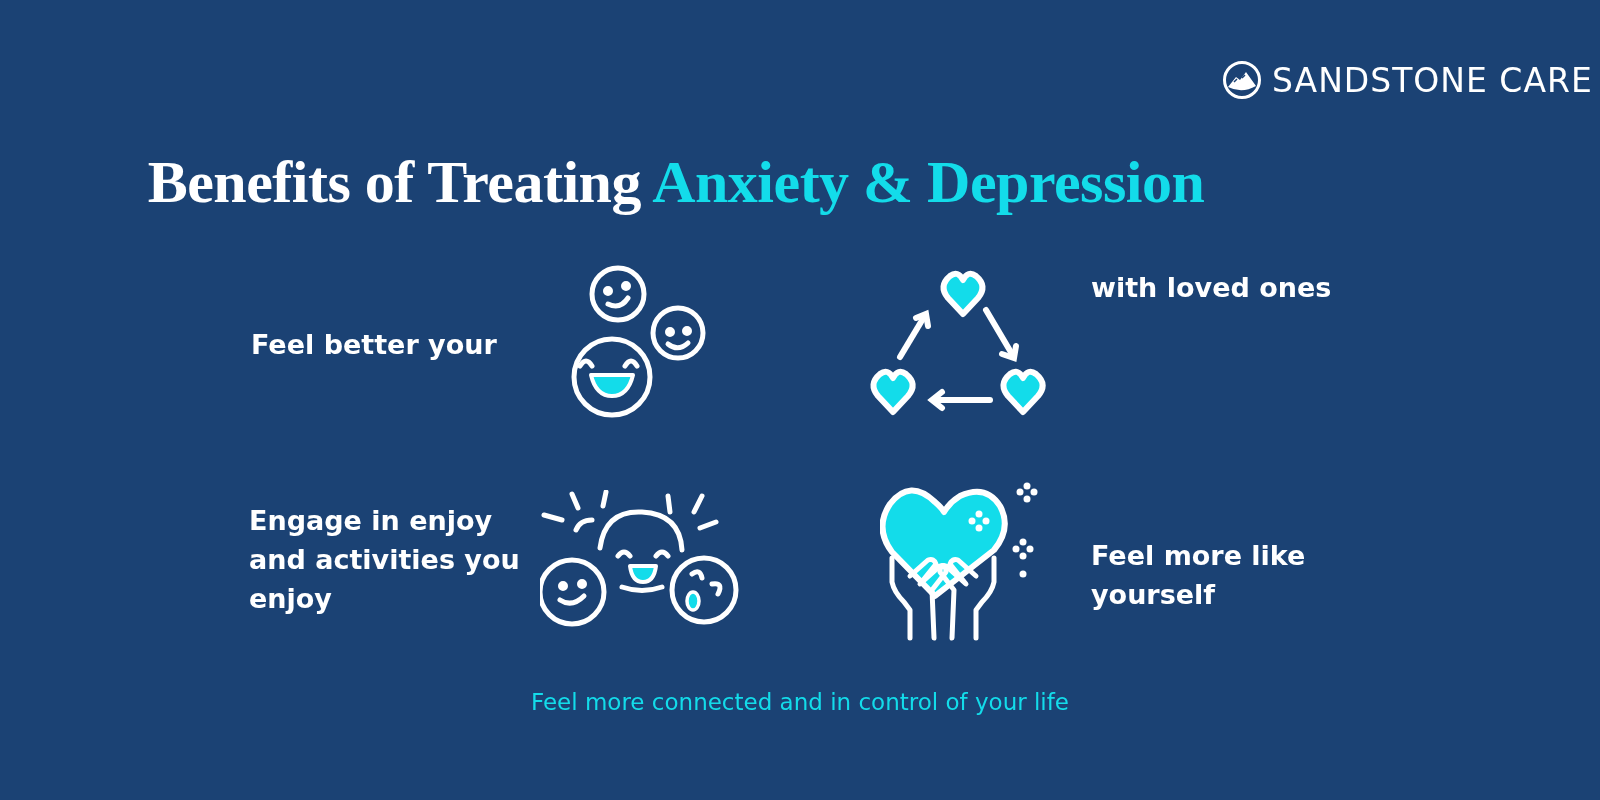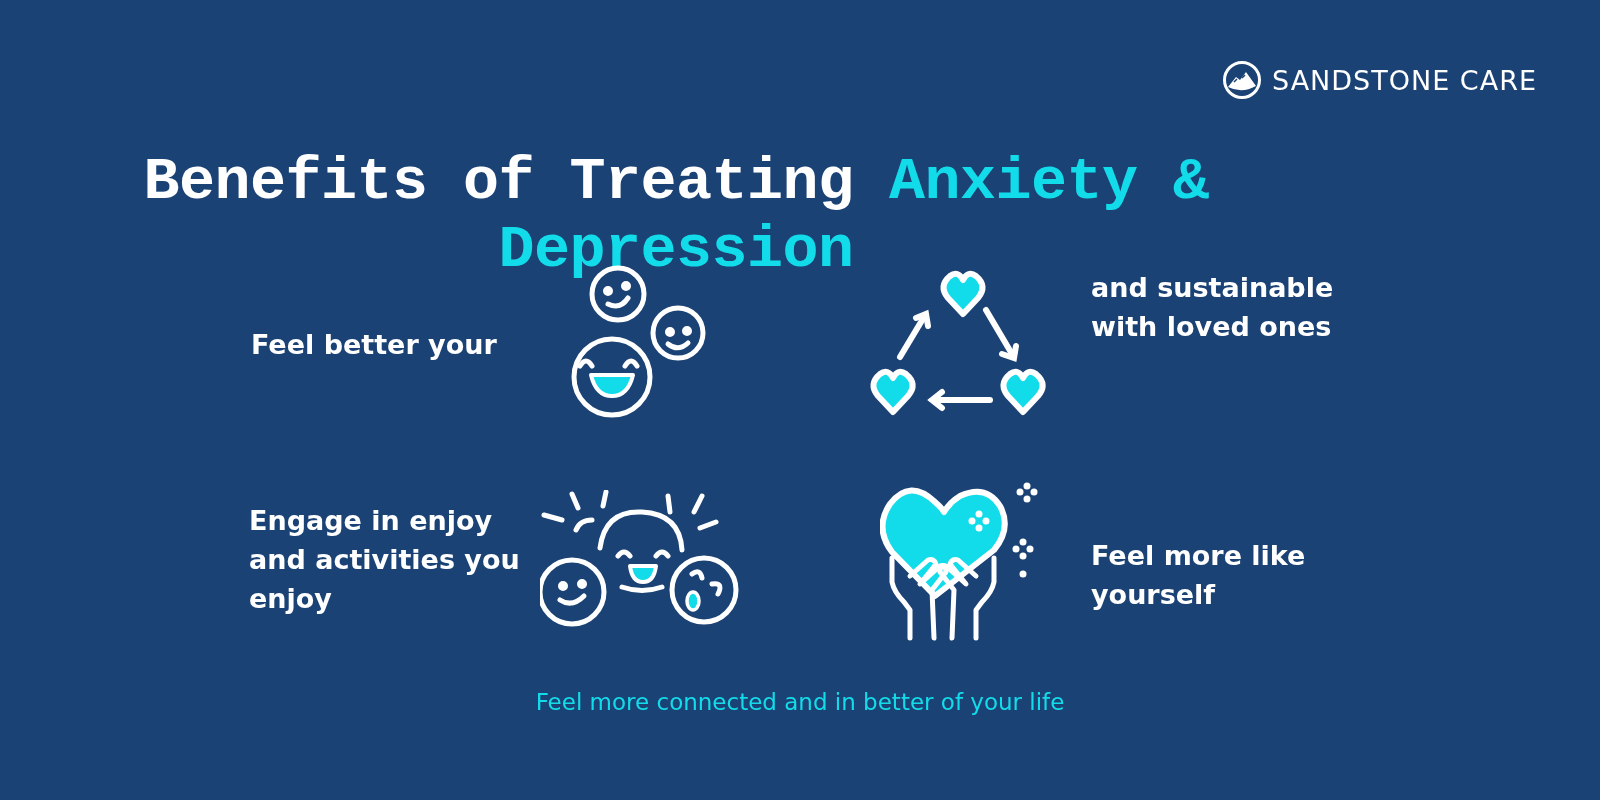--- a/index.html
+++ b/index.html
@@ -1,19 +1,19 @@
 <!DOCTYPE html>
 <html><head>
 <meta charset="utf-8">
 <style>
   html, body { margin:0; padding:0; }
   body { width:1600px; height:800px; background:#1B4274; position:relative; overflow:hidden; font-family:"Liberation Sans", sans-serif; color:#fff; }
   .logo { position:absolute; left:1222px; top:60px; display:flex; align-items:center; gap:10px; }
-  .logo-text { font-size:27px; letter-spacing:1px; font-weight:normal; font-family:"DejaVu Sans", sans-serif; }
-  .title { position:absolute; left:0; width:1352px; top:148px; text-align:center; font-size:60px; font-weight:bold; font-family:Liberation Mono, monospace; letter-spacing:-0.5px; }
+  .logo-text { font-size:33px; letter-spacing:1px; font-weight:normal; font-family:"DejaVu Sans", sans-serif; }
+  .title { position:absolute; left:0; width:1352px; top:148px; text-align:center; font-size:60px; font-weight:bold; font-family:Liberation Serif, serif; letter-spacing:-0.5px; }
   .title .accent { color:#13DCEA; }
   .label { position:absolute; font-size:27px; font-weight:bold; line-height:39px; font-family:"DejaVu Sans", sans-serif; }
   .icon { position:absolute; }
   .footer { position:absolute; left:0; width:1600px; top:689px; text-align:center; color:#13DCEA; font-size:23px; font-family:"DejaVu Sans", sans-serif; }
 </style>
 </head>
 <body>
 
 <div class="logo">
   <svg width="40" height="40" viewBox="0 0 40 40">
@@ -53,21 +53,20 @@
   <g stroke="#fff" stroke-width="6" stroke-linecap="round" fill="none">
     <line x1="32" y1="95" x2="56" y2="55"></line>
       <path d="M48 56 L58 52 L60 64"></path>
     <line x1="118" y1="48" x2="144" y2="92"></line>
       <path d="M134 92 L146 96 L148 84"></path>
     <line x1="122" y1="138" x2="68" y2="138"></line>
       <path d="M74 130 L64 138 L74 146"></path>
   </g>
 </svg>
 <div class="label" style="left:1091px; top:268px;">
-  <div>and sustainable</div>
   <div>with loved ones</div>
 </div>
 
 <div class="label" style="left:249px; top:501px;">
   <div>Engage in enjoy</div>
   <div>and activities you</div>
   <div>enjoy</div>
 </div>
 <svg class="icon" style="left:540px; top:490px;" width="200" height="140" viewBox="0 0 200 140">
   <g fill="none" stroke="#fff" stroke-width="5" stroke-linecap="round">
@@ -116,13 +115,13 @@
       <circle cx="150" cy="71" r="3.5"></circle>
       <circle cx="143" cy="78" r="3.5"></circle>
     <circle cx="143" cy="96" r="3.5"></circle>
   </g>
 </svg>
 <div class="label" style="left:1091px; top:536px;">
   <div>Feel more like</div>
   <div>yourself</div>
 </div>
 
-<div class="footer">Feel more connected and in better of your life</div>
+<div class="footer">Feel more connected and in control of your life</div>
 
 </body></html>

